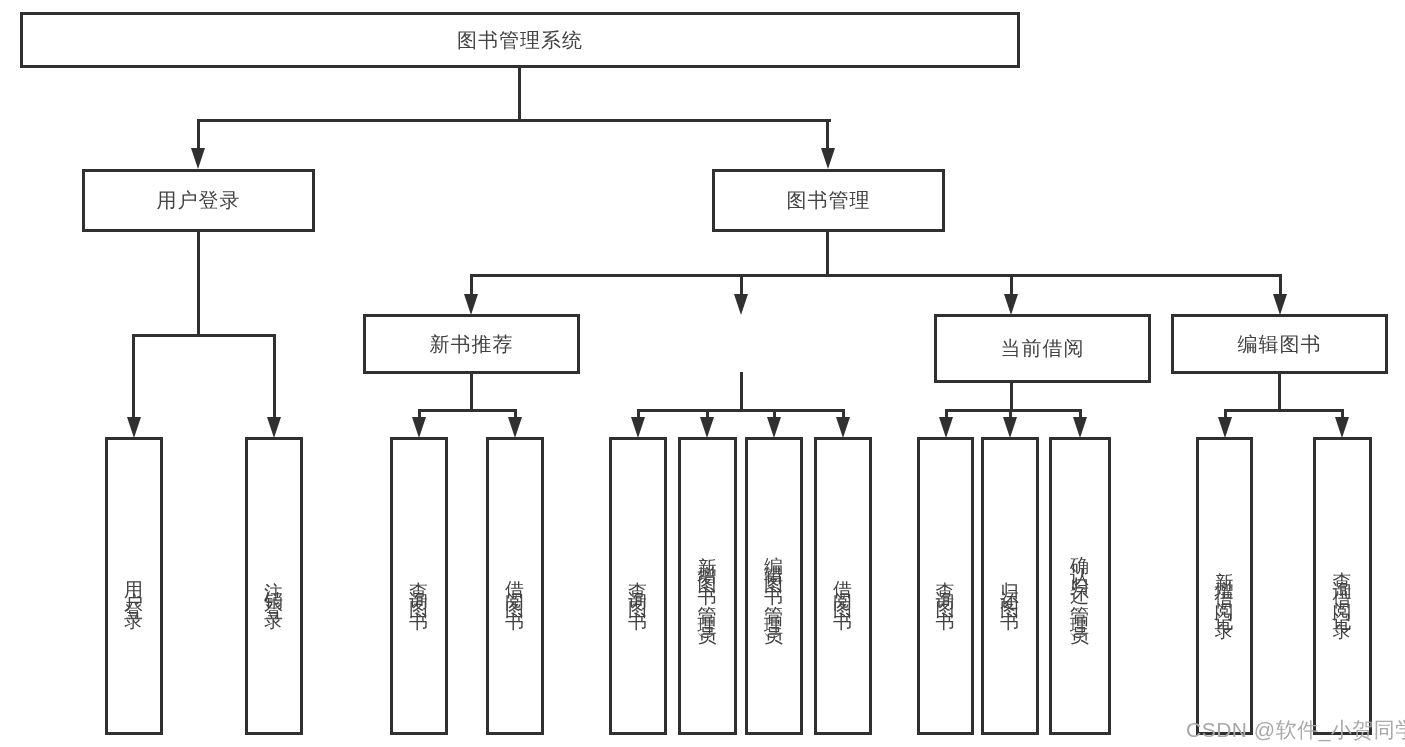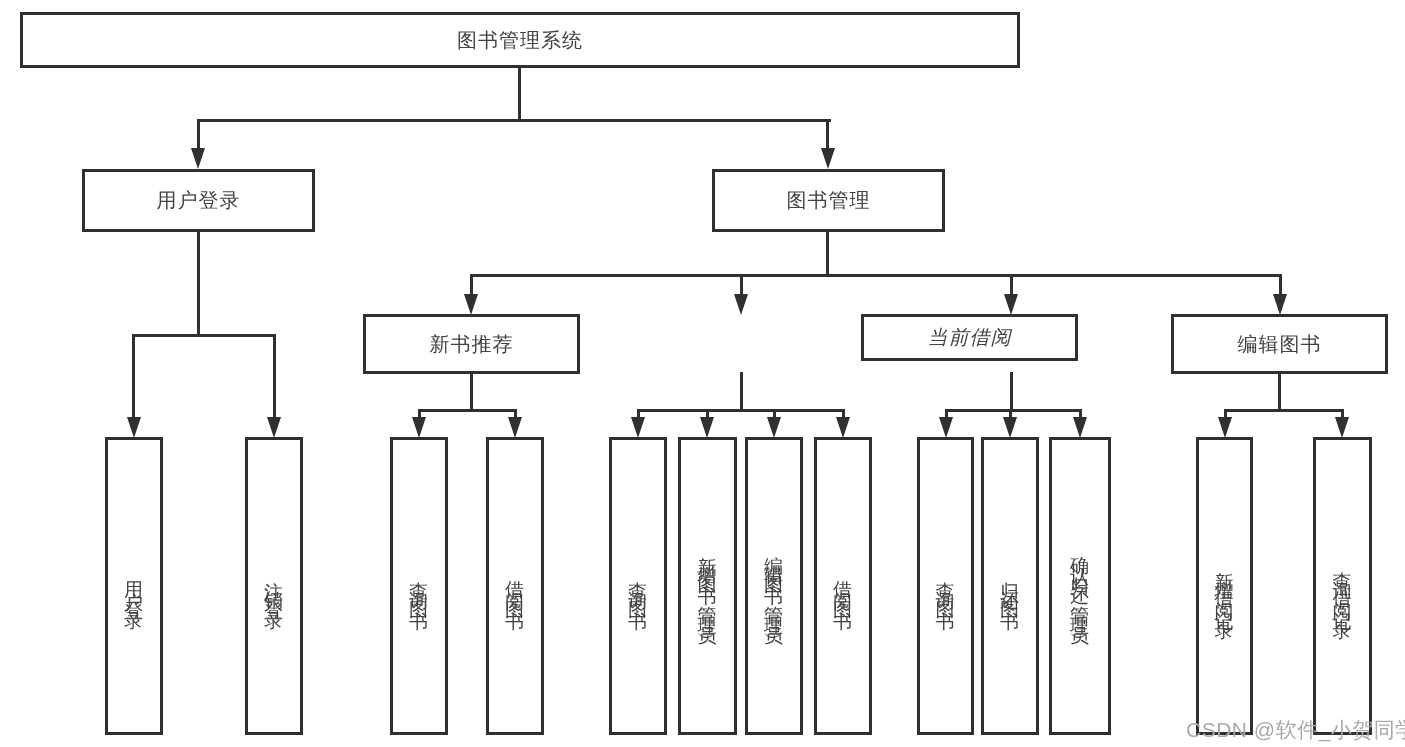--- a/index.html
+++ b/index.html
@@ -89,21 +89,21 @@
   <div class="ah" style="left:1218px;top:417px;"></div>
   <div class="line" style="left:1341px;top:409px;width:3px;height:14px;"></div>
   <div class="ah" style="left:1335px;top:417px;"></div>
 
   <div class="node h" style="left:20px;top:12px;width:1000px;height:56px;">图书管理系统</div>
 
   <div class="node h" style="left:82px;top:169px;width:233px;height:63px;">用户登录</div>
   <div class="node h" style="left:712px;top:169px;width:233px;height:63px;">图书管理</div>
 
   <div class="node h" style="left:363px;top:314px;width:217px;height:60px;">新书推荐</div>
-  <div class="node h" style="left:861px;top:314px;width:217px;height:47px;font-style:italic;">当前借阅</div>
+  <div class="node h" style="left:934px;top:314px;width:217px;height:69px;">当前借阅</div>
   <div class="node h" style="left:1171px;top:314px;width:217px;height:60px;">编辑图书</div>
 
   <div class="node v" style="left:105px;top:437px;width:58px;height:298px;">
       <span>用户登录</span>
     </div>
   <div class="node v" style="left:245px;top:437px;width:58px;height:298px;">
       <span>注销登录</span>
     </div>
 
   <div class="node v" style="left:390px;top:437px;width:58px;height:298px;">

